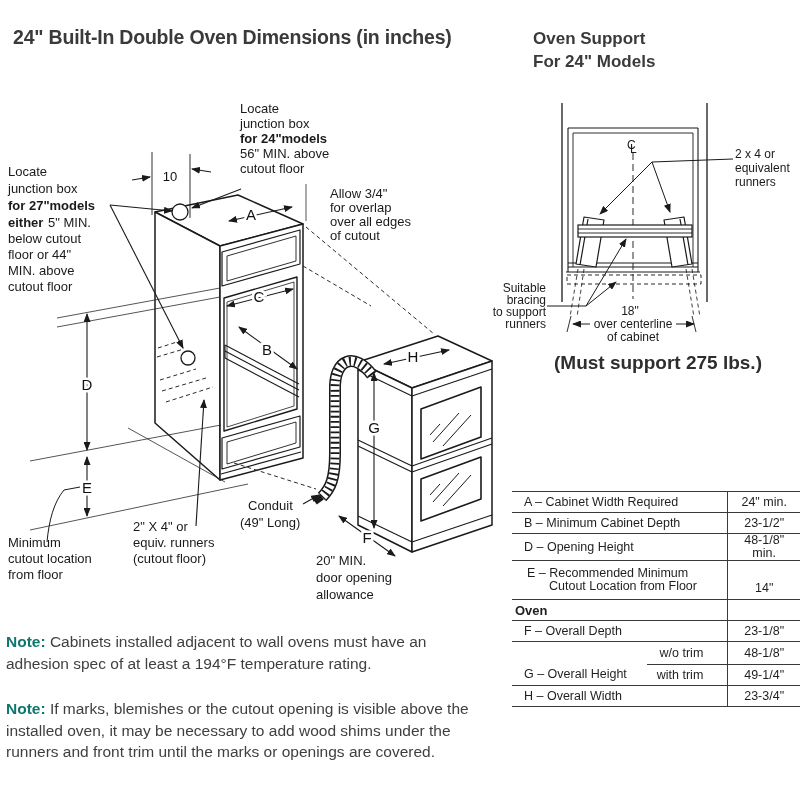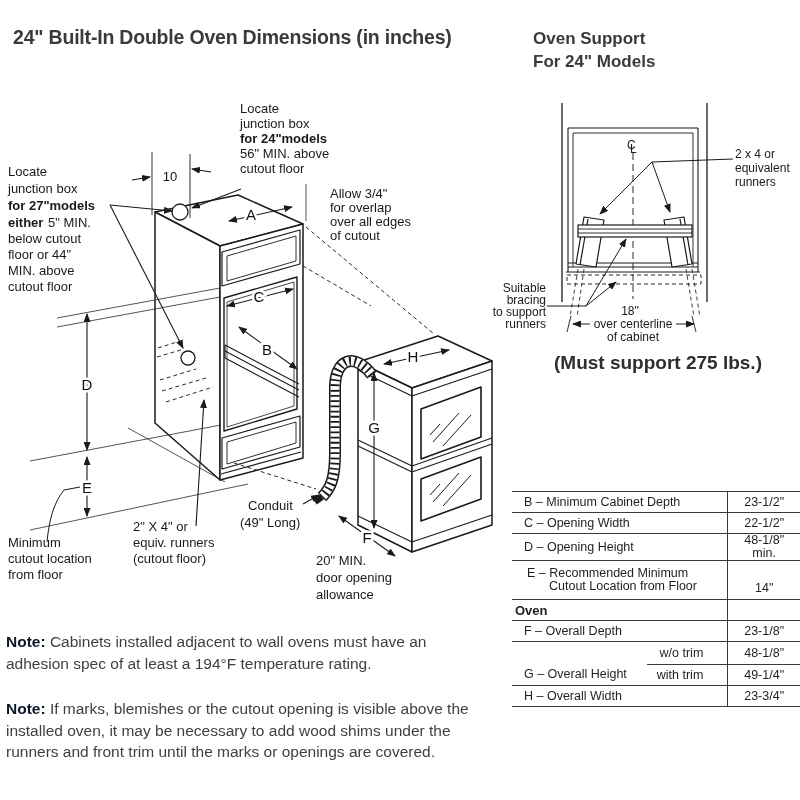--- a/index.html
+++ b/index.html
@@ -21,21 +21,21 @@
   #spec-table .c1{width:144px;}
   #spec-table .c2{width:62px;text-align:right;padding-right:24px;}
   #spec-table .c3{width:78px;text-align:center;border-left:1.4px solid #3a3a3a;}
   #spec-table .bt{border-top:1.4px solid #3a3a3a;}
   #spec-table .bb{border-bottom:1.4px solid #3a3a3a;}
   #spec-table .hdr{font-weight:bold;font-size:13px;}
   #spec-table .ind{padding-left:12px;}
   #spec-table .ind2{padding-left:34px;}
   
   .note{left:6px;width:466px;font-size:15.5px;line-height:21.5px;color:#3f3f3f;}
-  .note b{color:#0f172a;}
+  .note b{color:#0f766e;}
   #note-1{top:631px;}
   #note-2{top:698px;}
 </style>
 </head>
 <body>
 
 <div class="abs" id="page-title">24" Built-In Double Oven Dimensions (in inches)</div>
 
 <div class="abs" id="support-title">
   <div>Oven Support</div>
@@ -288,26 +288,26 @@
       <text class="small" x="153" y="246">of cabinet</text>
     </g>
   </g>
 </svg>
 
 <div class="abs" id="must-support">(Must support 275 lbs.)</div>
 
 <table class="abs" id="spec-table">
   <tbody>
   <tr>
+    <td class="bt ind" colspan="2">A – Cabinet Width Required</td>
+    <td class="c3 bt">24" min.</td>
+  </tr>
+  <tr>
     <td class="bt ind" colspan="2">B – Minimum Cabinet Depth</td>
     <td class="c3 bt">23-1/2"</td>
-  </tr>
-  <tr>
-    <td class="bt ind" colspan="2">C – Opening Width</td>
-    <td class="c3 bt">22-1/2"</td>
   </tr>
   <tr>
     <td class="bt ind" colspan="2">D – Opening Height</td>
     <td class="c3 bt">48-1/8" min.</td>
   </tr>
   <tr style="height:39px">
     <td class="bt" colspan="2">
       <div class="ind">E – Recommended Minimum</div>
       <div class="ind2">Cutout Location from Floor</div>
     </td>

